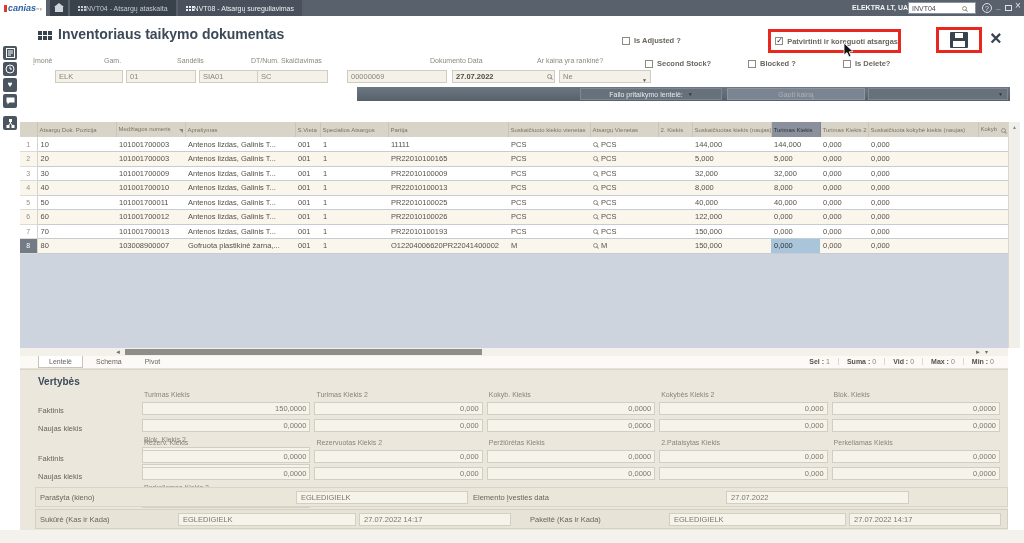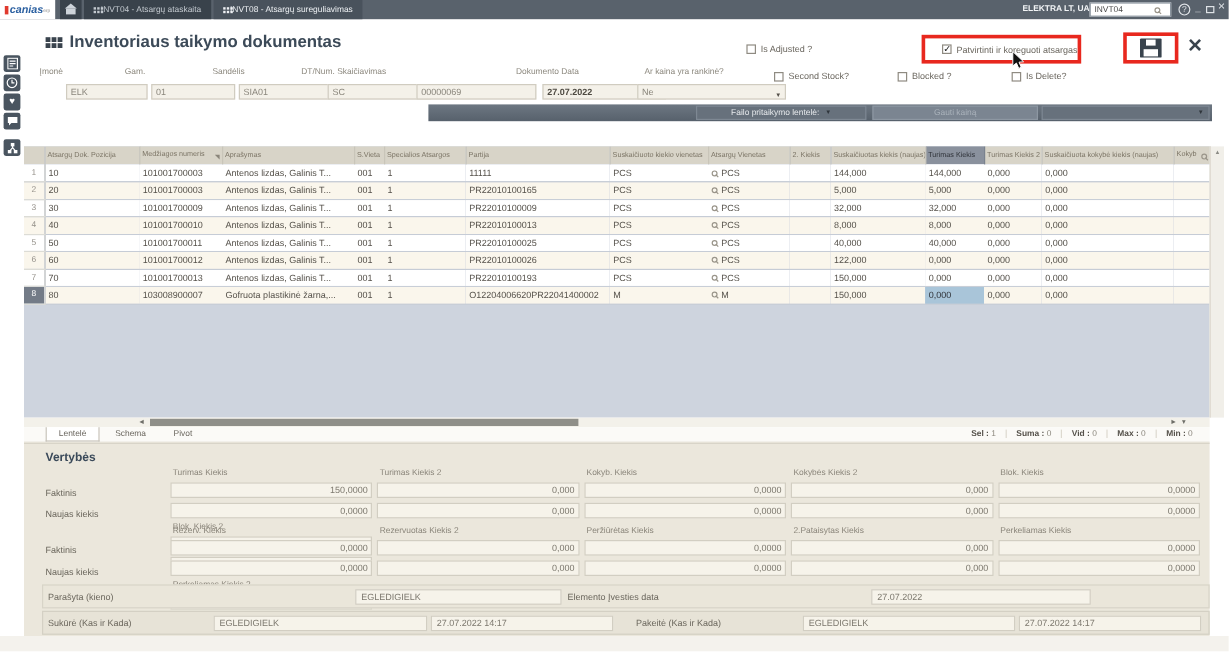--- a/index.html
+++ b/index.html
@@ -49,21 +49,21 @@
   
   .gicon { position:relative; width:14px; height:9px; color:#39434d; }
   .gq { position:absolute; left:0; top:0; width:4px; height:4px; background:currentColor;
         box-shadow:5px 0 currentColor,10px 0 currentColor,0 5px currentColor,5px 5px currentColor,10px 5px currentColor; }
   .title-icon { left:38px; top:31px; }
   .page-title { left:58px; top:26px; font-size:14px; font-weight:bold; color:#3c4a58; }
   .cb { display:inline-block; width:8px; height:8px; background:#fff; border:1px solid #8f8b82;
         vertical-align:-1px; flex:none; }
   .cb.checked { position:relative; }
   .cb.checked::after { content:"\2713"; position:absolute; left:0px; top:-2px; font-size:8px; color:#1a1a1a; }
-  .cblabel { font-size:7.5px; color:#6a665e; margin-left:4px; white-space:nowrap; }
+  .cblabel { font-size:7.5px; color:#6a665e; margin-left:4px; white-space:nowrap;font-weight:bold; }
   .adj { left:622px; top:36px; display:flex; align-items:center; }
   .redbox1 { left:768px; top:29px; width:133px; height:24px; border:3px solid #e8281e;
              display:flex; align-items:center; justify-content:flex-end; }
   .redbox2 { left:936px; top:27px; width:46px; height:26px; border:3px solid #e8281e;
              display:flex; align-items:center; justify-content:center; }
   .cursor { left:843px; top:42px; z-index:50; }
   .floppy { width:18px; height:16px; background:#39434d; border-radius:1px; position:relative; }
   .floppy::before { content:""; position:absolute; top:1px; left:5px; width:8px; height:5px; background:#fff; }
   .floppy::after { content:""; position:absolute; bottom:1px; left:3px; width:12px; height:6px; background:#fff; }
   .bigx { left:990px; top:27px; font-size:20px; font-weight:bold; color:#39434d; line-height:22px; }
@@ -240,31 +240,31 @@
 <span class="flabel" style="left:33px">Įmonė</span>
 <div class="inp" style="left:33px;width:68px">ELK</div>
 
 <span class="flabel" style="left:104px">Gam.</span>
 <div class="inp" style="left:104px;width:70px">01</div>
 
 <span class="flabel" style="left:177px">Sandėlis</span>
 <div class="inp" style="left:177px;width:76px">SIA01</div>
 
 <span class="flabel" style="left:251px">DT/Num. Skaičiavimas</span>
-<div class="inp" style="left:251px;width:86px">SC</div>
+<div class="inp" style="left:235px;width:71px">SC</div>
 <div class="inp" style="left:325px;width:100px">00000069</div>
 
 <span class="flabel" style="left:430px">Dokumento Data</span>
 <div class="inp strong" style="left:430px;width:103px">
   <span>27.07.2022</span>
   <span class="mag"></span>
 </div>
 
 <span class="flabel" style="left:537px">Ar kaina yra rankinė?</span>
-<div class="inp" style="left:509px;width:124px">
+<div class="inp" style="left:537px;width:92px">
   <span>Ne</span>
   <span class="dd-arrow">▼</span>
 </div>
 
 <div class="fcb" style="left:645px">
   <span class="cb"></span>
   <span class="cblabel">Second Stock?</span>
 </div>
 <div class="fcb" style="left:748px">
   <span class="cb"></span>

